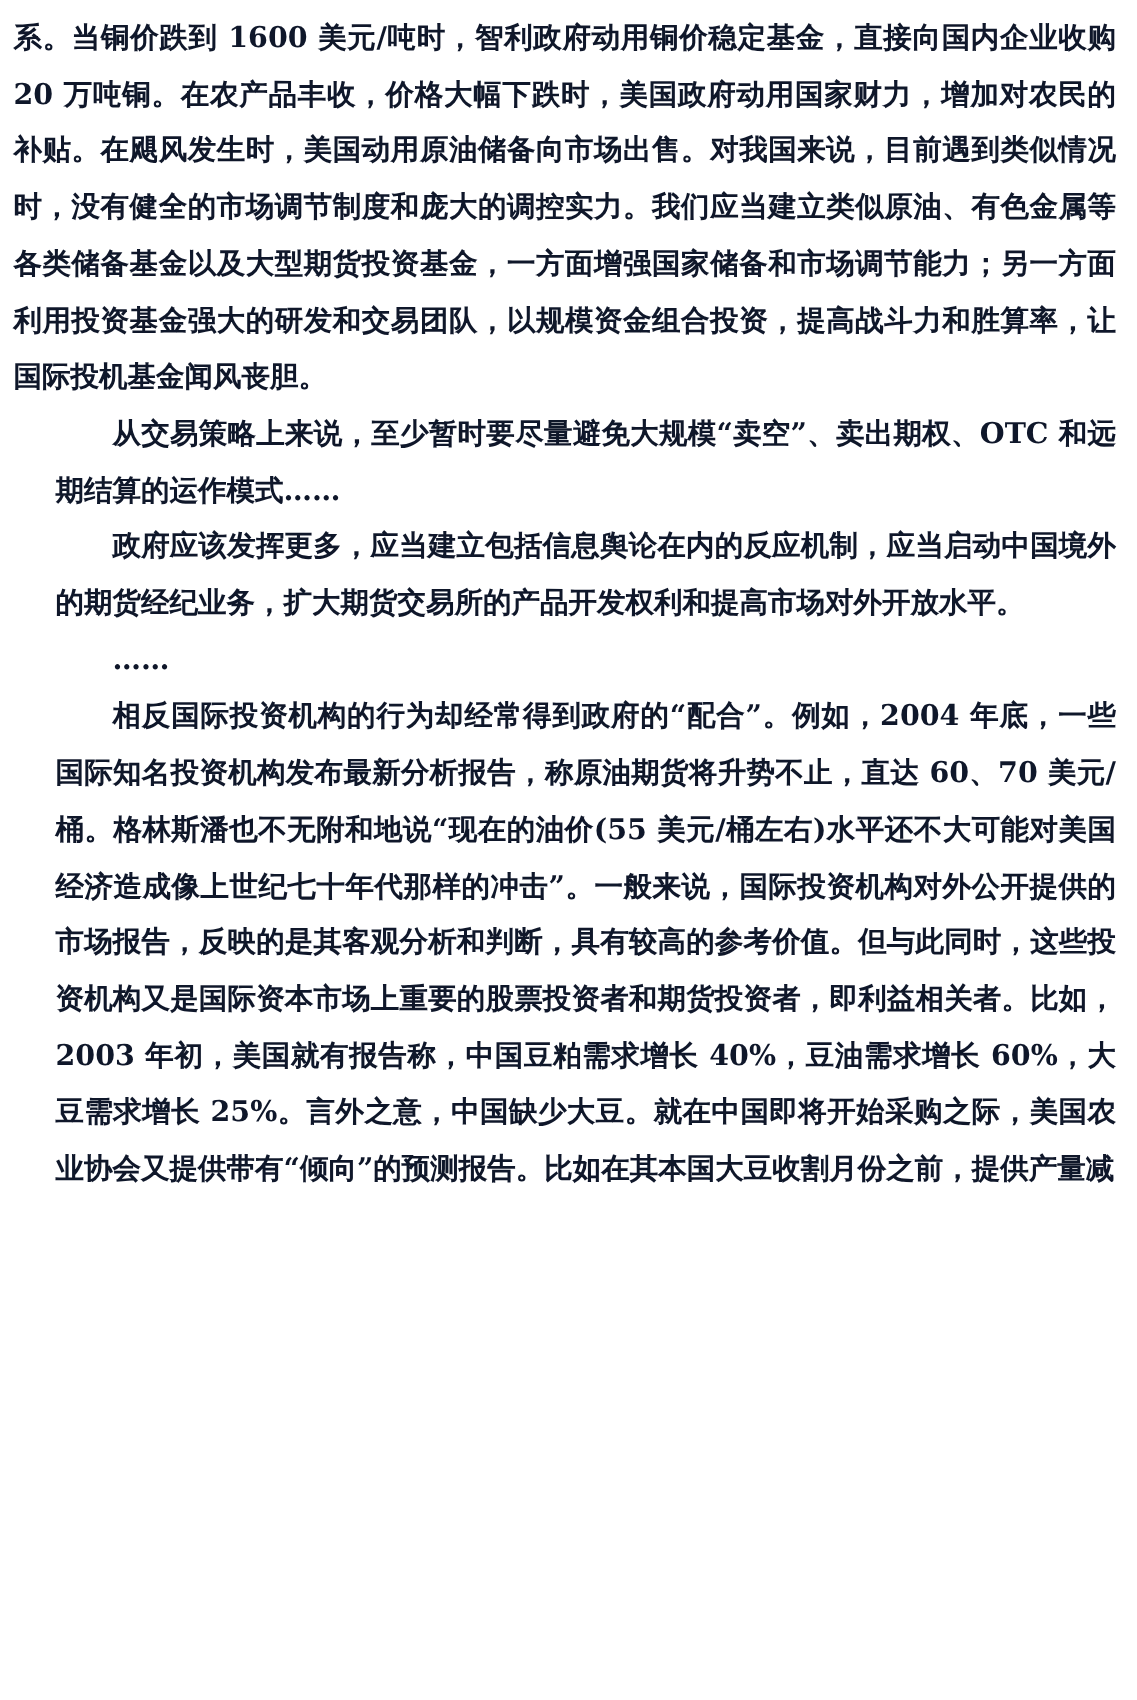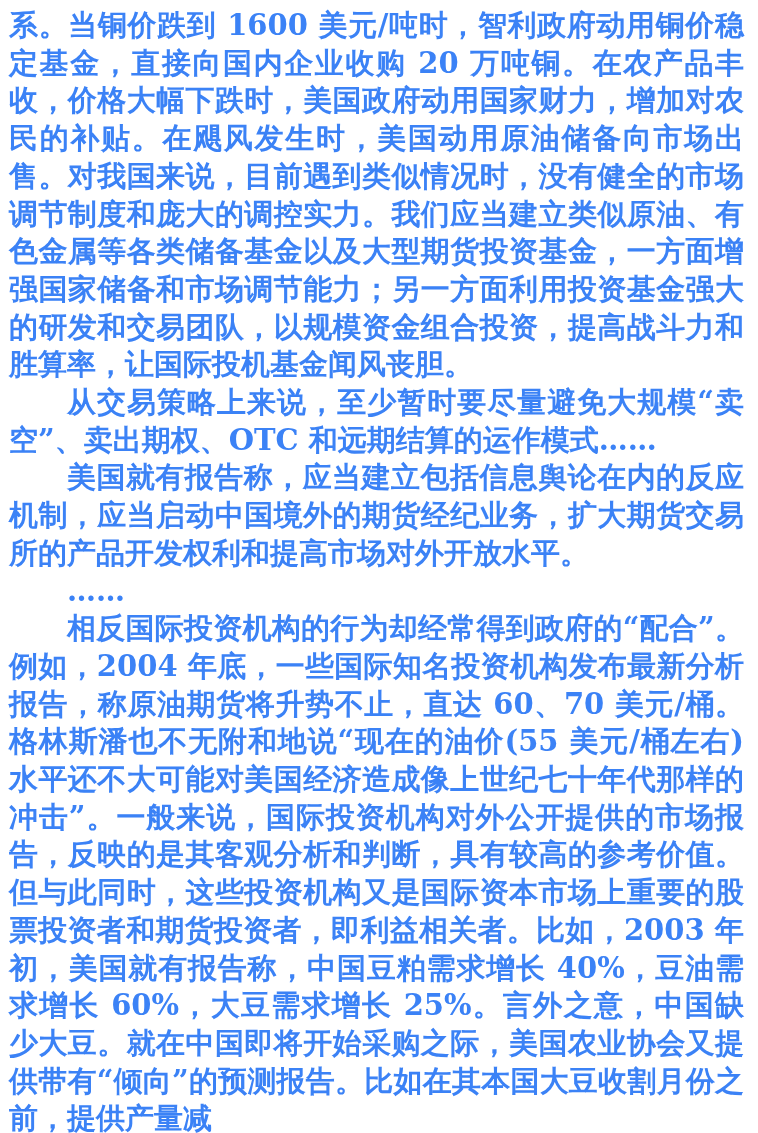--- a/index.html
+++ b/index.html
@@ -16,36 +16,37 @@
     overflow: hidden;
     box-sizing: border-box;
     padding: 7px 14px 0 9px;
   }
   .page-text {
     width: 735px;
   }
   .para {
     margin: 0;
     font-family: "DejaVu Serif", "Liberation Serif", serif;
-    font-size: 29px;
+    font-size: 19px;
     line-height: 37.7px;
     font-weight: 700;
-    color: #3b82f6;
+    color: #0f172a;
     text-align: justify;
     text-justify: inter-ideograph;
     word-break: break-all;
   }
   .para.indent {
     text-indent: 2em;
+    margin-left: 28px;
   }
 </style>
 </head>
 <body>
 
 <div class="page">
   <div class="page-text">
       <p class="para">系。当铜价跌到 1600 美元/吨时，智利政府动用铜价稳定基金，直接向国内企业收购 20 万吨铜。在农产品丰收，价格大幅下跌时，美国政府动用国家财力，增加对农民的补贴。在飓风发生时，美国动用原油储备向市场出售。对我国来说，目前遇到类似情况时，没有健全的市场调节制度和庞大的调控实力。我们应当建立类似原油、有色金属等各类储备基金以及大型期货投资基金，一方面增强国家储备和市场调节能力；另一方面利用投资基金强大的研发和交易团队，以规模资金组合投资，提高战斗力和胜算率，让国际投机基金闻风丧胆。</p>
       <p class="para indent">从交易策略上来说，至少暂时要尽量避免大规模“卖空”、卖出期权、OTC 和远期结算的运作模式……</p>
-      <p class="para indent">美国就有报告称，应当建立包括信息舆论在内的反应机制，应当启动中国境外的期货经纪业务，扩大期货交易所的产品开发权利和提高市场对外开放水平。</p>
+      <p class="para indent">政府应该发挥更多，应当建立包括信息舆论在内的反应机制，应当启动中国境外的期货经纪业务，扩大期货交易所的产品开发权利和提高市场对外开放水平。</p>
       <p class="para indent">……</p>
       <p class="para indent">相反国际投资机构的行为却经常得到政府的“配合”。例如，2004 年底，一些国际知名投资机构发布最新分析报告，称原油期货将升势不止，直达 60、70 美元/桶。格林斯潘也不无附和地说“现在的油价(55 美元/桶左右)水平还不大可能对美国经济造成像上世纪七十年代那样的冲击”。一般来说，国际投资机构对外公开提供的市场报告，反映的是其客观分析和判断，具有较高的参考价值。但与此同时，这些投资机构又是国际资本市场上重要的股票投资者和期货投资者，即利益相关者。比如，2003 年初，美国就有报告称，中国豆粕需求增长 40%，豆油需求增长 60%，大豆需求增长 25%。言外之意，中国缺少大豆。就在中国即将开始采购之际，美国农业协会又提供带有“倾向”的预测报告。比如在其本国大豆收割月份之前，提供产量减</p>
     </div>
 </div>
 
 </body></html>

